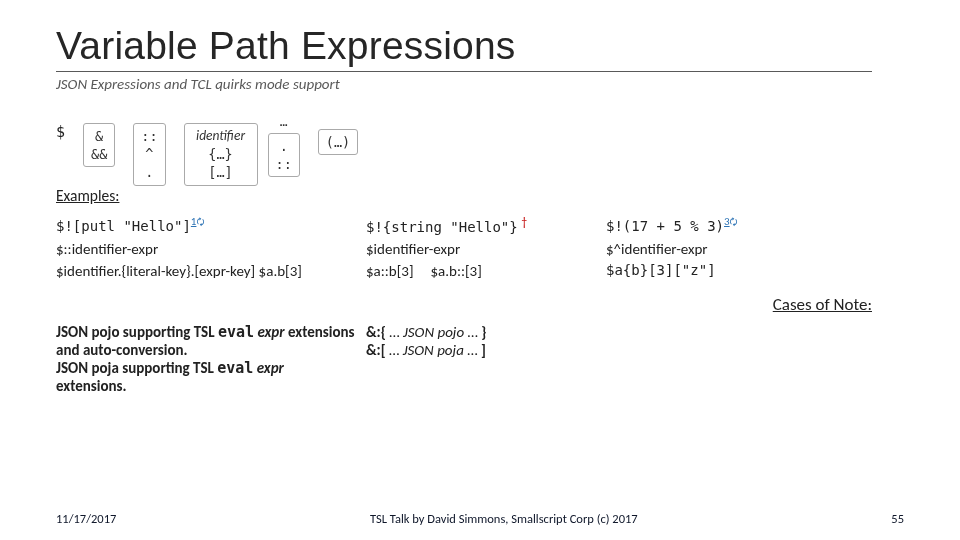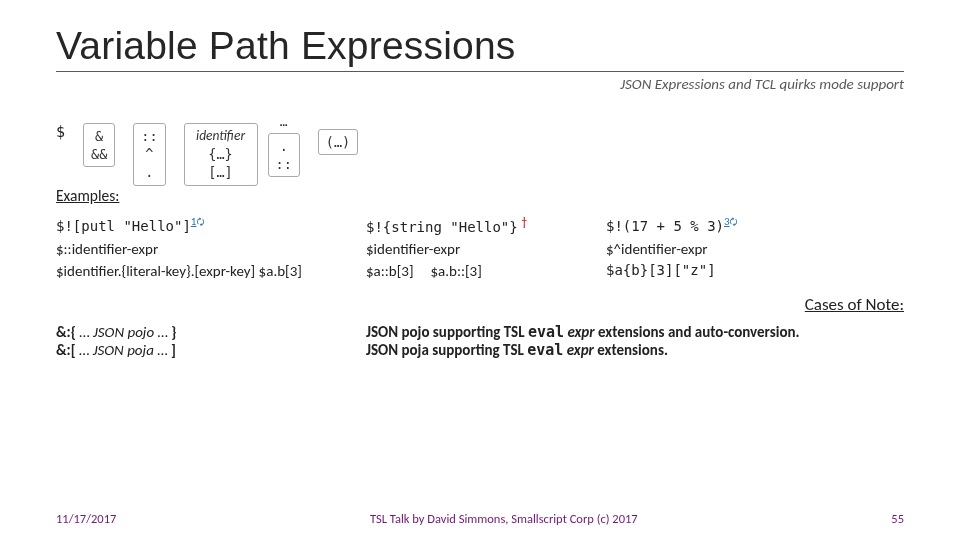--- a/index.html
+++ b/index.html
@@ -1,21 +1,21 @@
 <!DOCTYPE html>
 <html><head>
 <meta charset="utf-8">
 <style>
   * { margin:0; padding:0; box-sizing:border-box; }
   html,body { width:960px; height:540px; background:#fff; font-family:"Calibri","Segoe UI",Arial,sans-serif; color:#222; }
-  .slide { position:relative; width:960px; height:540px; padding:24px 56px 0 56px; }
+  .slide { position:relative; width:960px; height:540px; padding:24px 88px 0 56px; }
 
   .title { font-size:39px; font-weight:400; letter-spacing:0.2px; color:#262626; font-family:"Calibri Light","Segoe UI Light","Segoe UI",sans-serif; }
   .hr { border:none; border-top:1.5px solid #595959; margin-top:3px; }
-  .subtitle { font-style:italic; color:#595959; font-size:15px; margin-top:3px;text-align:right; }
+  .subtitle { font-style:italic; color:#595959; font-size:15px; margin-top:3px; }
 
   .syntax { margin-top:30px; display:flex; gap:18px; align-items:flex-start; font-size:15px; }
   .box { display:inline-block; border:1px solid #aaa; border-radius:3px; padding:3px 7px; font-family:Consolas,monospace; font-size:13.5px; text-align:center; line-height:1.35; color:#333; }
   .ident { font-style:italic; font-family:"Calibri",sans-serif; }
   .dots { font-family:Consolas,monospace; font-size:13px; color:#333; }
   .stack { display:flex; flex-direction:column; align-items:center; line-height:1.35; }
 
   .examples-label { text-decoration:underline; font-size:15.5px; margin-top:0; }
 
   .row3 { display:grid; grid-template-columns:300px 230px 1fr; gap:10px; font-size:15px; margin-top:10px; }
@@ -27,21 +27,21 @@
 
   .line { font-size:15px; margin-top:4px; }
 
   .section { font-size:17px; text-decoration:underline; margin-top:14px;text-align:right; }
 
   .note-row { display:grid; grid-template-columns:300px 1fr; gap:10px; font-size:15px; margin-top:8px; }
   .note-row .ital { font-style:italic; }
   .bold { font-weight:700; }
   .mono { font-family:Consolas,monospace; }
 
-  .footer { position:absolute; left:0; right:0; bottom:14px; display:flex; justify-content:space-between; padding:0 56px; font-size:12.5px; color:#701a75; }
+  .footer { position:absolute; left:0; right:0; bottom:14px; display:flex; justify-content:space-between; padding:0 56px; font-size:12.5px; color:#0f172a; }
 
   .uicon { display:inline-block; }
 </style>
 </head>
 <body>
 
 <div class="slide">
   <div class="title">Variable Path Expressions</div>
   <hr class="hr">
   <div class="subtitle">JSON Expressions and TCL quirks mode support</div>
@@ -96,26 +96,26 @@
     <div>$<span class="ital">identifier</span>.{<span class="ital">literal-key</span>}.[<span class="ital">expr-key</span>] $a.b[3]</div>
     <div><span>$a::b[3]</span>&nbsp;&nbsp;&nbsp;&nbsp;&nbsp;<span>$a.b::[3]</span></div>
     <div class="code">$a{b}[3]["z"]</div>
   </div>
 
 
   <div class="section">Cases of Note:</div>
 
   <div class="note-row">
     <div>
+      <div><span class="bold"><span>JSON pojo supporting TSL </span></span><span class="bold" style="font-family:Consolas,monospace">eval</span><span class="bold"> <span class="ital">expr</span> extensions and auto-conversion.</span></div>
+      <div><span class="bold"><span>JSON poja supporting TSL </span></span><span class="bold" style="font-family:Consolas,monospace">eval</span><span class="bold"> <span class="ital">expr</span> extensions.</span></div>
+    </div>
+    <div>
       <div><span class="bold">&amp;:{</span> … <span class="ital">JSON pojo</span> … <span class="bold">}</span></div>
       <div><span class="bold">&amp;:[</span> … <span class="ital">JSON poja</span> … <span class="bold">]</span></div>
-    </div>
-    <div>
-      <div><span class="bold"><span>JSON pojo supporting TSL </span></span><span class="bold" style="font-family:Consolas,monospace">eval</span><span class="bold"> <span class="ital">expr</span> extensions and auto-conversion.</span></div>
-      <div><span class="bold"><span>JSON poja supporting TSL </span></span><span class="bold" style="font-family:Consolas,monospace">eval</span><span class="bold"> <span class="ital">expr</span> extensions.</span></div>
     </div>
   </div>
 
 
   <div class="footer">
     <span>11/17/2017</span>
     <span>TSL Talk by David Simmons, Smallscript Corp (c) 2017</span>
     <span>55</span>
   </div>
 </div>

